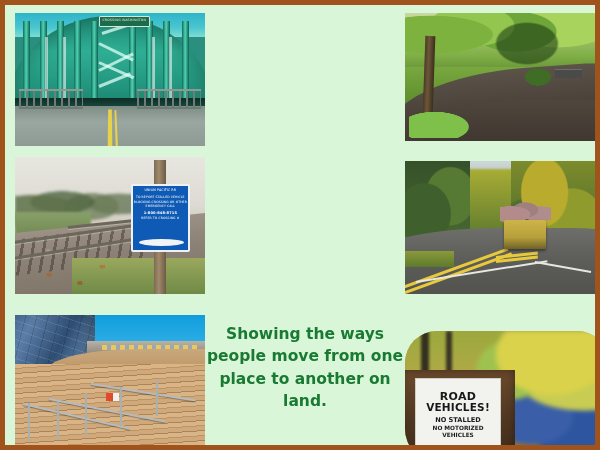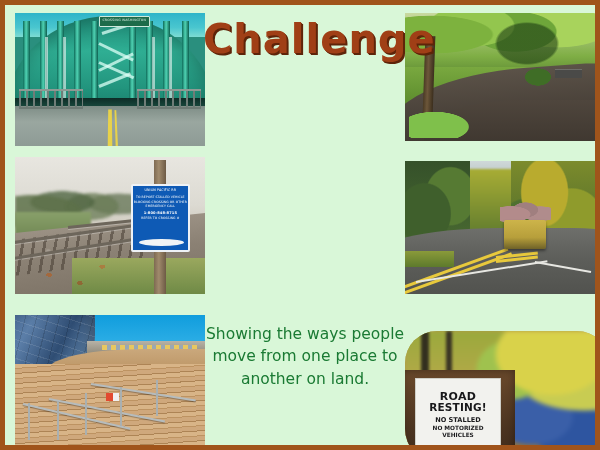--- a/index.html
+++ b/index.html
@@ -20,21 +20,21 @@
     color:#a03f16;
     letter-spacing:1px;
     text-shadow:2px 2px 0 #5e2409, 1px 1px 0 #7a300f;
     line-height:1.0;
   }
   .t1{font-size:40px;margin-bottom:22px;}
   .t2{font-size:40px;margin-bottom:22px;}
   .t3{font-size:40px;}
   .subtitle{
     position:absolute;left:198px;top:318px;width:204px;text-align:center;
-    color:#1a7a33;font-weight:normal;font-size:15.5px;line-height:1.45;
+    color:#1a7a33;font-weight:bold;font-size:15.5px;line-height:1.45;
     font-family:"DejaVu Sans", sans-serif;
   }
 
   
   #p1{left:10px;top:8px;width:190px;height:133px;background:#2a8f7e;}
   #p1 .sky{position:absolute;left:0;top:0;width:100%;height:18%;
     background:linear-gradient(180deg,#2fb4c9 0%,#49c6cf 60%,#7ddcd3 100%);}
   #p1 .arch{position:absolute;left:-6%;top:2%;width:112%;height:76%;
     border-radius:50% 50% 0 0/ 100% 100% 0 0;
     background:linear-gradient(180deg,#1f8e7a 0%,#2fae93 35%,#18806c 100%);
@@ -336,26 +336,25 @@
     <div class="truck"></div>
   </div>
 
   <div class="photo" id="p6">
     <div class="bg"></div>
     <div class="trunk1"></div>
     <div class="trunk2"></div>
     <div class="board"></div>
     <div class="sign">
       <div class="l1">ROAD</div>
-      <div class="l2">RESTING!</div>
+      <div class="l2">VEHICLES!</div>
       <div class="l3">NO STALLED</div>
       <div class="l4">NO MOTORIZED</div>
       <div class="l5">VEHICLES</div>
     </div>
   </div>
 
   <div class="title-block">
-    <div class="title-line t3">Challenge</div>
   </div>
 
   <div class="subtitle">Showing the ways people move from one place to another on land.</div>
 
 </div>
 
 </body></html>

